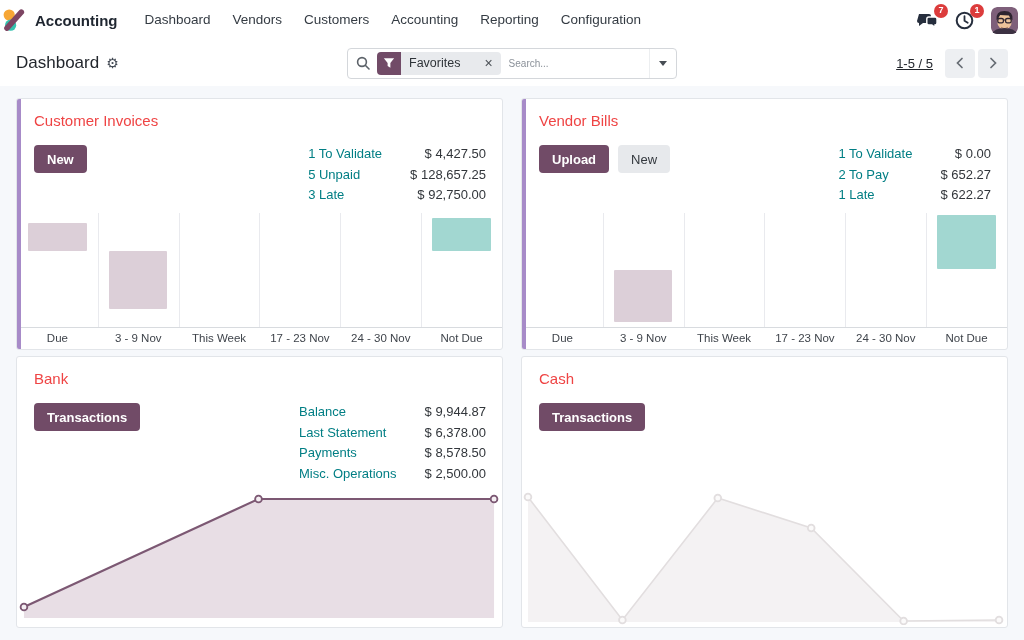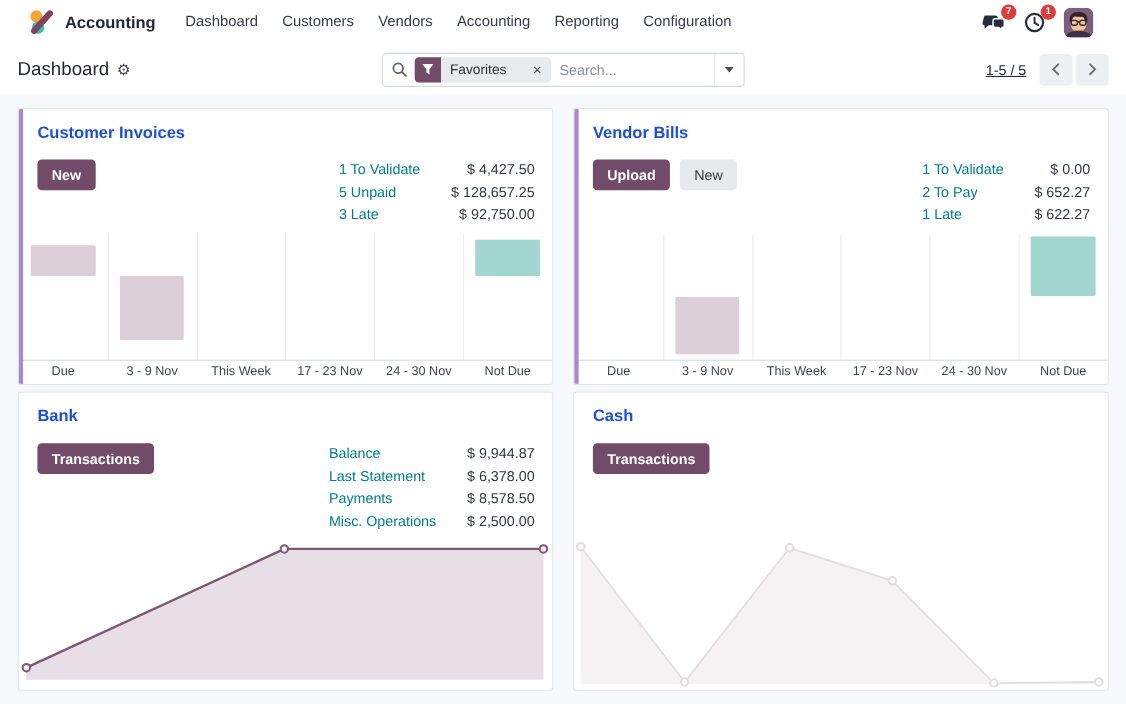--- a/index.html
+++ b/index.html
@@ -3,21 +3,21 @@
 <meta charset="utf-8">
 <style>
   * { box-sizing: border-box; }
   html,body { margin:0; padding:0; }
   body {
     width:1024px; height:640px; overflow:hidden;
     font-family:"Liberation Sans", sans-serif;
     background:#f6f8fb; color:#33373c;
   }
   
-  .navbar { height:40px; background:#fff; display:flex; align-items:center; padding:0 24px; }
+  .navbar { height:40px; background:#fff; display:flex; align-items:center; padding:0 0; }
   .logo { width:24px; height:24px; margin:0 9px 0 2px; flex:0 0 auto; }
   .app-name { font-weight:700; font-size:15px; color:#1f2630; margin-right:16px; }
   .nav-menu { display:flex; align-items:center; height:40px; }
   .nav-item { font-size:13.5px; color:#343b43; padding:0 11px; line-height:40px; cursor:pointer; white-space:nowrap; }
   .systray { margin-left:auto; display:flex; align-items:center; gap:17px; padding-right:6px; }
   .icon-btn { position:relative; cursor:pointer; display:flex; align-items:center; }
   .badge {
     position:absolute; top:-7px; right:-10px; background:#dc3c3c; color:#fff;
     font-size:9px; font-weight:700; line-height:1; border-radius:9px; padding:2.5px 4.5px;
   }
@@ -31,38 +31,38 @@
     width:330px; height:31px; background:#fff; border:1px solid #d4d7db; border-radius:4px;
     display:flex; align-items:center; padding-left:8px; flex:0 0 auto;
   }
   .chip { display:flex; align-items:center; margin-left:7px; height:23px; cursor:pointer; }
   .chip-funnel { width:24px; height:23px; background:#714b67; border-radius:4px 0 0 4px;
     display:flex; align-items:center; justify-content:center; }
   .chip-body { background:#e8eaed; border-radius:0 4px 4px 0; display:flex; align-items:center;
     height:23px; padding:0 8px; gap:24px; font-size:12.5px; color:#2e3338; }
   .chip-close { font-size:14px; color:#4c5157; line-height:1; cursor:pointer; }
   .search-input { border:none; outline:none; background:transparent; flex:1; min-width:0;
-    font-family:inherit; font-size:13px; color:#333; padding:0 8px; }
+    font-family:inherit; font-size:10px; color:#333; padding:0 8px; }
   .search-input::placeholder { color:#8b9199; }
   .search-caret { width:27px; align-self:stretch; display:flex; align-items:center; justify-content:center;
     cursor:pointer; border-left:1px solid #eceef0; }
   .caret-down { width:0; height:0; border-left:4px solid transparent; border-right:4px solid transparent;
     border-top:5px solid #474d54; }
   .cp-right { flex:1; display:flex; align-items:center; justify-content:flex-end; gap:12px; }
   .pager-text { font-size:13px; color:#23272d;text-decoration:underline; }
   .pager-btns { display:flex; gap:3px; }
   .pager-btn { width:30px; height:29px; background:#edeff2; border-radius:4px; display:flex;
     align-items:center; justify-content:center; cursor:pointer; }
   
   .main { padding:12px 16px 0; display:grid; grid-template-columns:1fr 1fr;
     grid-template-rows:252px 272px; column-gap:18px; row-gap:6px; }
   .card { position:relative; background:#fff; border:1px solid #e2e5e9; border-radius:3px;
     overflow:hidden; cursor:pointer; }
   .accent-stripe { position:absolute; left:0; top:0; bottom:0; width:4px; background:#a78bc8; z-index:3; }
-  .card-title { position:absolute; top:13px; left:17px; margin:0; font-size:15px; font-weight:700; color:#1d4ed8; }
+  .card-title { position:absolute; top:13px; left:17px; margin:0; font-size:15px; font-weight:400; color:#ef4444; }
   .buttons-row { position:absolute; top:46px; left:17px; display:flex; gap:9px; z-index:2; }
   .btn { font-family:inherit; font-size:13px; border:none; border-radius:4px; padding:6.5px 13px; cursor:pointer; }
   .btn-primary { background:#714b67; color:#fff; font-weight:700; }
   .btn-secondary { background:#e7e9ec; color:#33383e; }
   .stats { position:absolute; top:47px; right:16px; display:grid; grid-template-columns:auto auto;
     column-gap:28px; row-gap:5.5px; font-size:13px; z-index:2; }
   .stat-label { color:#017e84; text-align:left; }
   .stat-value { color:#32363b; text-align:right; }
   
   .bar-chart { position:absolute; left:0; right:0; bottom:0; height:136px; display:flex; }
@@ -81,22 +81,22 @@
 
 <header class="navbar">
   <svg class="logo" viewBox="0 0 24 24">
     <circle cx="7.2" cy="7" r="5.6" fill="#f6a635"></circle>
     <circle cx="8.6" cy="17.2" r="5.6" fill="#35c2ae"></circle>
     <rect x="-1.5" y="9.4" width="27" height="5.6" rx="2.8" fill="#7d4563" transform="rotate(-48 12 12)"></rect>
   </svg>
   <span class="app-name">Accounting</span>
   <nav class="nav-menu">
       <div class="nav-item">Dashboard</div>
+      <div class="nav-item">Vendors</div>
       <div class="nav-item">Customers</div>
-      <div class="nav-item">Vendors</div>
       <div class="nav-item">Accounting</div>
       <div class="nav-item">Reporting</div>
       <div class="nav-item">Configuration</div>
     </nav>
   <div class="systray">
     <div class="icon-btn">
       <svg width="21" height="19" viewBox="0 0 21 19">
         <path d="M2 3 h10 a2 2 0 0 1 2 2 v5 a2 2 0 0 1 -2 2 h-6 l-4 3 v-3 a2 2 0 0 1 -2 -2 z" fill="#262e3d"></path>
         <path d="M12 6 h6 a2 2 0 0 1 2 2 v4 a2 2 0 0 1 -2 2 v2.4 l-3.2 -2.4 h-3 a2 2 0 0 1 -2 -2 v-4 a2 2 0 0 1 2 -2 z" fill="#262e3d" stroke="#ffffff" stroke-width="1.4"></path>
       </svg>

